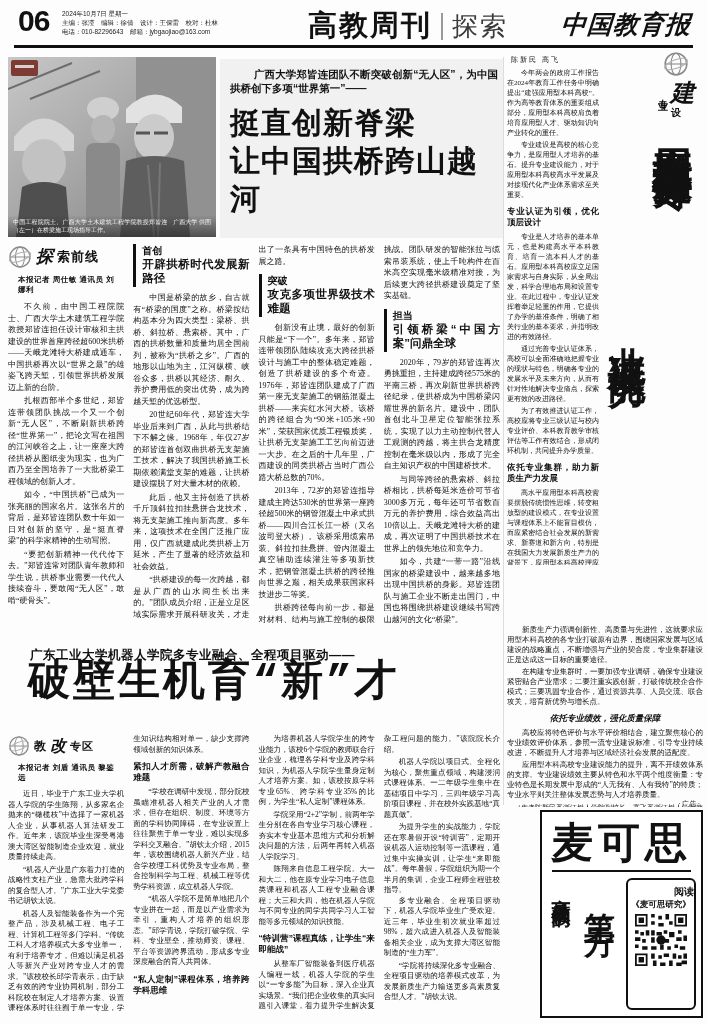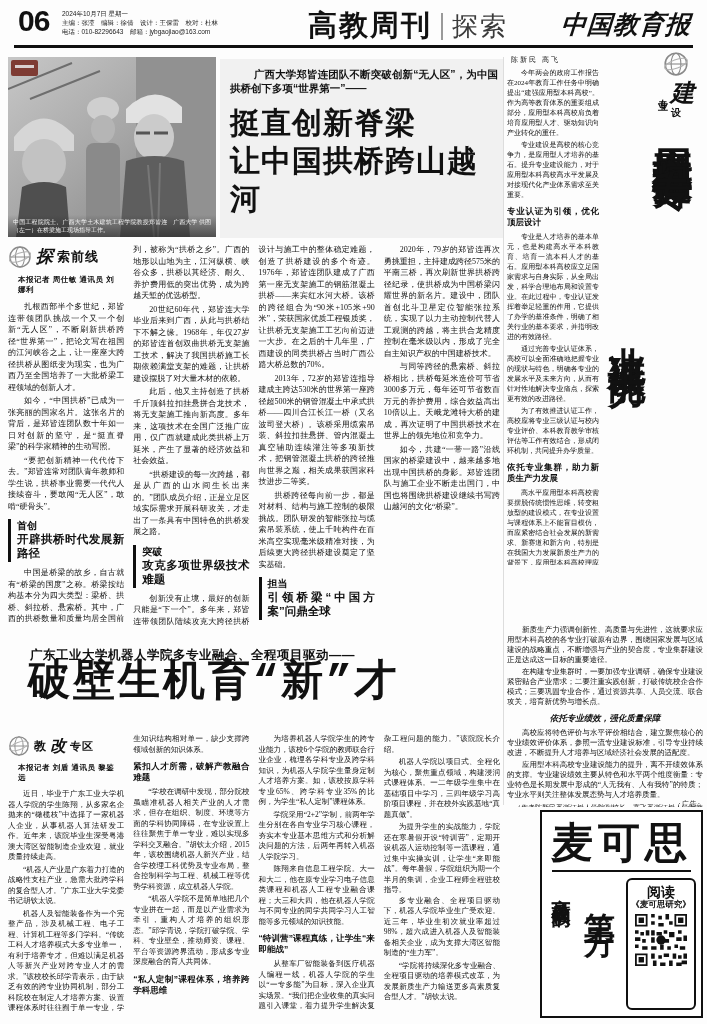--- a/index.html
+++ b/index.html
@@ -72,21 +72,21 @@
 
   
   .ad{position:absolute;left:540px;top:810px;width:163px;height:208px;}
   .ad-mark{position:absolute;right:2px;top:-11px;font-family:var(--sans);font-size:7px;letter-spacing:1px;color:#333;}
   .ad-box{position:absolute;inset:0;border:2px solid #101010;background:#fff;}
   .ad-brand{text-align:center;font-family:var(--sans);font-weight:bold;font-size:42px;line-height:48px;letter-spacing:5px;margin-top:7px;}
   .ad-rule{height:2px;background:#101010;margin:3px 10px 0;}
   .ad-v1{position:absolute;left:10px;top:72px;height:126px;writing-mode:vertical-rl;font-family:var(--sans);font-weight:bold;font-size:19px;line-height:1;letter-spacing:2px;}
   .ad-v2{position:absolute;left:42px;top:76px;height:118px;writing-mode:vertical-rl;font-family:var(--sans);font-weight:bold;font-size:31px;line-height:1;letter-spacing:6px;}
   .ad-inner{position:absolute;left:84px;top:66px;width:70px;height:132px;border:2px solid #101010;border-radius:6px;box-sizing:border-box;text-align:center;padding-top:6px;background:#fff;}
-  .ad-read{font-family:var(--sans);font-weight:bold;font-size:14px;line-height:12px;}
+  .ad-read{font-family:var(--sans);font-weight:bold;font-size:10px;line-height:12px;text-align:right;}
   .ad-journal{font-family:var(--sans);font-weight:bold;font-size:8.5px;line-height:11px;margin:1px 0 4px;}
   .qr{width:52px;height:52px;}
   .hidden-defs{position:absolute;width:0;height:0;overflow:hidden;}
 </style>
 </head>
 <body>
 
 <svg class="hidden-defs" aria-hidden="true">
   <symbol id="globe" viewBox="0 0 24 24">
     <circle cx="12" cy="12" r="10" fill="none" stroke="#8a8a8a" stroke-width="1.4"></circle>
@@ -155,20 +155,21 @@
   <div class="m-flow">
     <div class="colbadge">
       <svg class="gicon">
           <use href="#globe"></use>
         </svg>
       <span class="script">探</span>
         <span class="rest">索前线</span>
     </div>
     <div class="byline">本报记者 周仕敏 通讯员 刘娜利</div>
     <div>
+        <p class="para">不久前，由中国工程院院士、广西大学土木建筑工程学院教授郑皆连担任设计审核和主拱建设的世界首座跨径超600米拱桥——天峨龙滩特大桥建成通车，中国拱桥再次以“世界之最”的雄姿飞跨天堑，引领世界拱桥发展迈上新的台阶。</p>
         <p class="para">扎根西部半个多世纪，郑皆连带领团队挑战一个又一个创新“无人区”，不断刷新拱桥跨径“世界第一”，把论文写在祖国的江河峡谷之上，让一座座大跨径拱桥从图纸变为现实，也为广西乃至全国培养了一大批桥梁工程领域的创新人才。</p>
         <p class="para">如今，“中国拱桥”已成为一张亮丽的国家名片。这张名片的背后，是郑皆连团队数十年如一日对创新的坚守，是“挺直脊梁”的科学家精神的生动写照。</p>
         <p class="para">“要把创新精神一代代传下去。”郑皆连常对团队青年教师和学生说，拱桥事业需要一代代人接续奋斗，要敢闯“无人区”，敢啃“硬骨头”。</p>
       </div>
 
     <div class="mk-sub">
       <div class="lab">首创</div>
       <div class="tit">开辟拱桥时代发展新路径</div>
     </div>
     <div>

